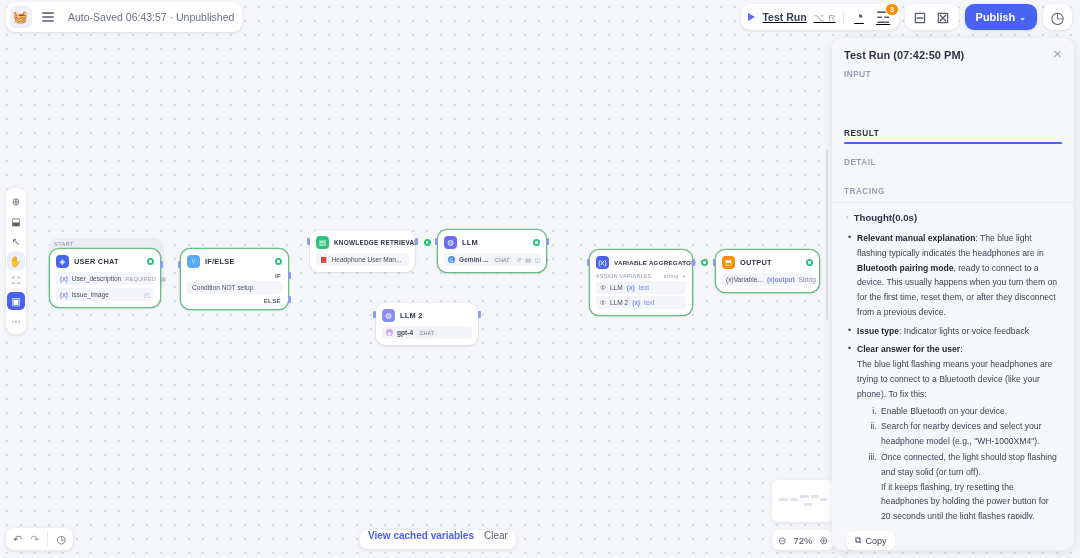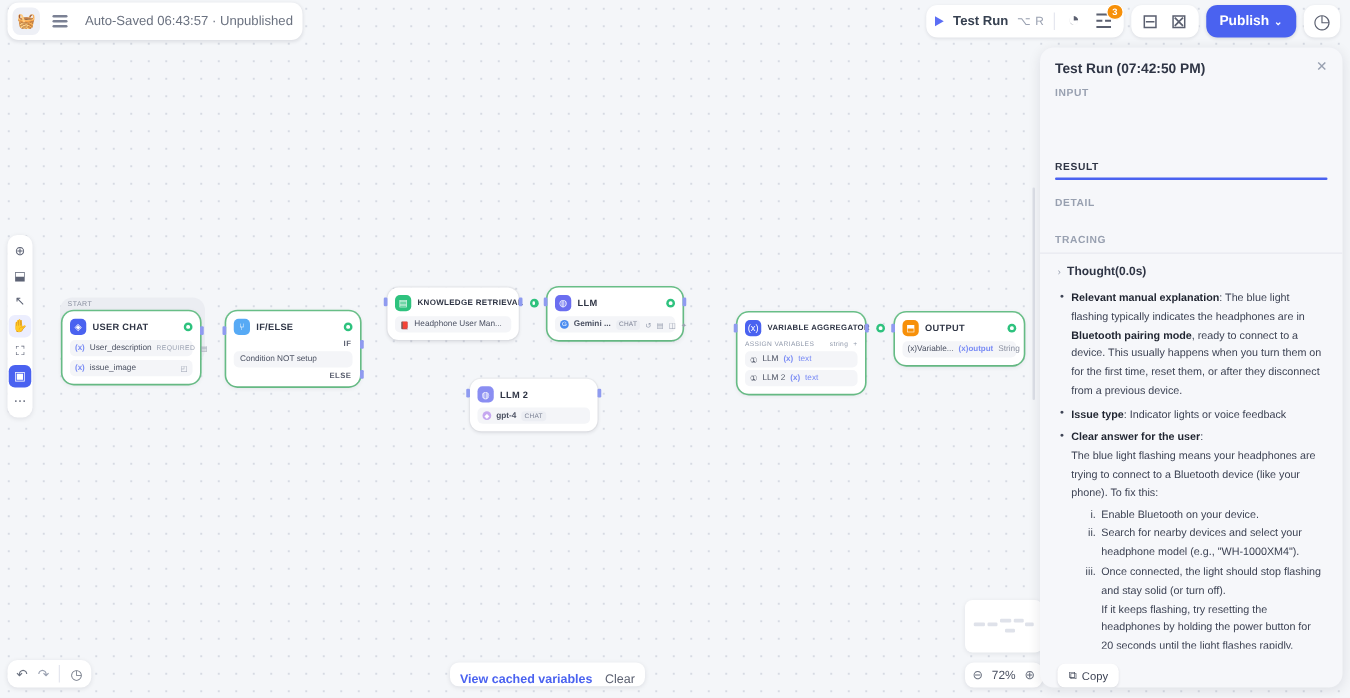--- a/index.html
+++ b/index.html
@@ -46,21 +46,21 @@
   
   .tb-right {
     position: absolute; right: 8px; top: 4px;
     display: flex; align-items: center; gap: 6px; pointer-events: auto;
   }
   .pill {
     background: #fff; border-radius: 9px; height: 26px;
     box-shadow: 0 1px 3px rgba(16,24,40,.10);
     display: flex; align-items: center; padding: 0 7px; gap: 6px;
   }
-  .test-run-group { gap: 7px; }
+  .test-run-group { gap: 7px; text-decoration: underline; }
   .tri {
     width: 0; height: 0;
     border-left: 7px solid #5b6ef5;
     border-top: 4.5px solid transparent;
     border-bottom: 4.5px solid transparent;
   }
   .tr-label { font-size: 10.5px; font-weight: bold; color: #374151; }
   .kbd { font-size: 9.5px; color: #9aa1b1; letter-spacing: .5px; }
   .vsep { width: 1px; height: 14px; background: #e5e7ef; }
   .icon-btn {
@@ -107,21 +107,21 @@
     display: flex; align-items: center; gap: 8px; z-index: 30;
   }
   #undobar .ub { color: #9aa1b1; font-size: 11px; display:flex; align-items:center; }
   #undobar .ub.on { color: #6b7280; }
 
   
   #cachedbar {
     position: absolute; left: 360px; bottom: 9px; height: 19px;
     background: #fff; border-radius: 7px; padding: 0 8px;
     box-shadow: 0 1px 4px rgba(16,24,40,.10);
-    display: flex; align-items: flex-end; gap: 10px; z-index: 30; margin-top: 36px;
+    display: flex; align-items: flex-start; gap: 10px; z-index: 30; margin-top: 36px;
   }
   .cv-link { font-size: 10px; color: #4a62f0; font-weight: bold; white-space: nowrap; }
   .cv-clear { font-size: 10px; color: #5b6070; }
 
   
   #minimap {
     position: absolute; right: 246px; bottom: 36px;
     width: 62px; height: 42px; background: #fff; border-radius: 6px;
     box-shadow: 0 1px 4px rgba(16,24,40,.08); z-index: 30;
     overflow: hidden;

